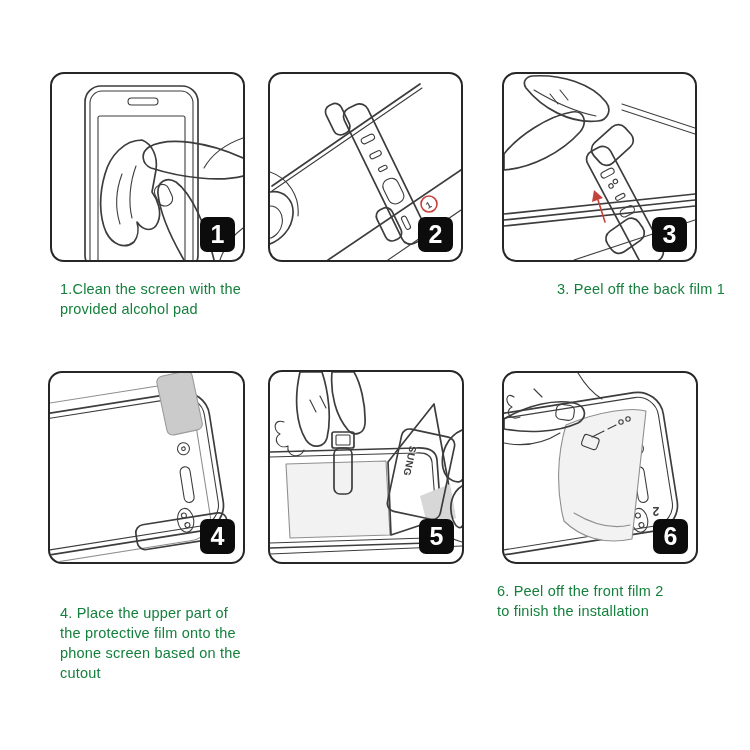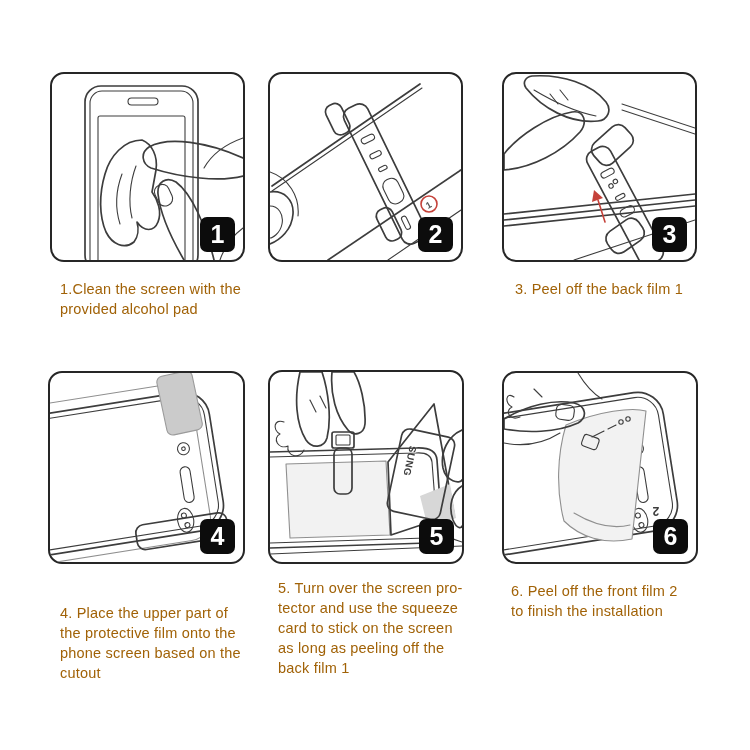--- a/index.html
+++ b/index.html
@@ -4,21 +4,21 @@
 <style>
   html,body{margin:0;padding:0;background:#fff;}
   #canvas{position:relative;width:750px;height:750px;background:#fff;overflow:hidden;
           font-family:"Liberation Sans",sans-serif;}
   .panel{position:absolute;box-sizing:border-box;border:2px solid #262626;border-radius:14px;
          background:#fff;overflow:hidden;}
   .panel svg{display:block;width:100%;height:100%;}
   .badge{position:absolute;right:8px;bottom:8px;width:35px;height:35px;background:#0c0c0c;
          border-radius:7px;color:#fff;font-weight:bold;font-size:25px;line-height:35px;
          text-align:center;}
-  .caption{position:absolute;font-size:14.5px;line-height:20px;color:#a16207;
+  .caption{position:absolute;font-size:14.5px;line-height:20px;color:#15803d;
            white-space:pre-line;letter-spacing:.2px;}
   
   .ln{fill:none;stroke:#3d3d3d;stroke-width:1.7;stroke-linecap:round;stroke-linejoin:round;}
   .thin{fill:none;stroke:#3d3d3d;stroke-width:1.1;stroke-linecap:round;stroke-linejoin:round;}
   .lt{fill:none;stroke:#8f8f8f;stroke-width:1.1;stroke-linecap:round;stroke-linejoin:round;}
   .red{fill:none;stroke:#c5423a;stroke-width:1.6;stroke-linecap:round;}
   .redfill{fill:#c5423a;stroke:none;}
   .graytab{fill:#cbcbcb;stroke:#9b9b9b;stroke-width:1.1;}
   .film{fill:#f2f2f2;stroke:#8f8f8f;stroke-width:1.1;stroke-linejoin:round;}
   .shadow{fill:#d7d7d7;stroke:none;}
@@ -225,26 +225,21 @@
         <path class="thin" d="M74,0 C80,10 88,20 98,26"></path>
         <path class="thin" d="M30,16 L38,24"></path>
       </g>
       <text class="lbl" x="152" y="146" text-anchor="middle" transform="rotate(180 152 140)">2</text>
     </svg>
     <div class="badge">6</div>
   </div>
 
   <div class="caption" style="left:60px;top:279px;width:205px;">1.Clean the screen with the
 provided alcohol pad</div>
-  <div class="caption" style="left:515px;top:279px;width:210px;">3. Peel off the back film 1</div>
+  <div class="caption" style="left:515px;top:279px;width:210px;text-align:right;">3. Peel off the back film 1</div>
   <div class="caption" style="left:60px;top:603px;width:210px;">4. Place the upper part of
 the protective film onto the
 phone screen based on the
 cutout</div>
-  <div class="caption" style="left:278px;top:578px;width:215px;">5. Turn over the screen pro-
-tector and use the squeeze
-card to stick on the screen
-as long as peeling off the
-back film 1</div>
-  <div class="caption" style="left:511px;top:581px;width:210px;">6. Peel off the front film 2
+  <div class="caption" style="left:497px;top:581px;width:210px;">6. Peel off the front film 2
 to finish the installation</div>
 
 </div>
 
 </body></html>

